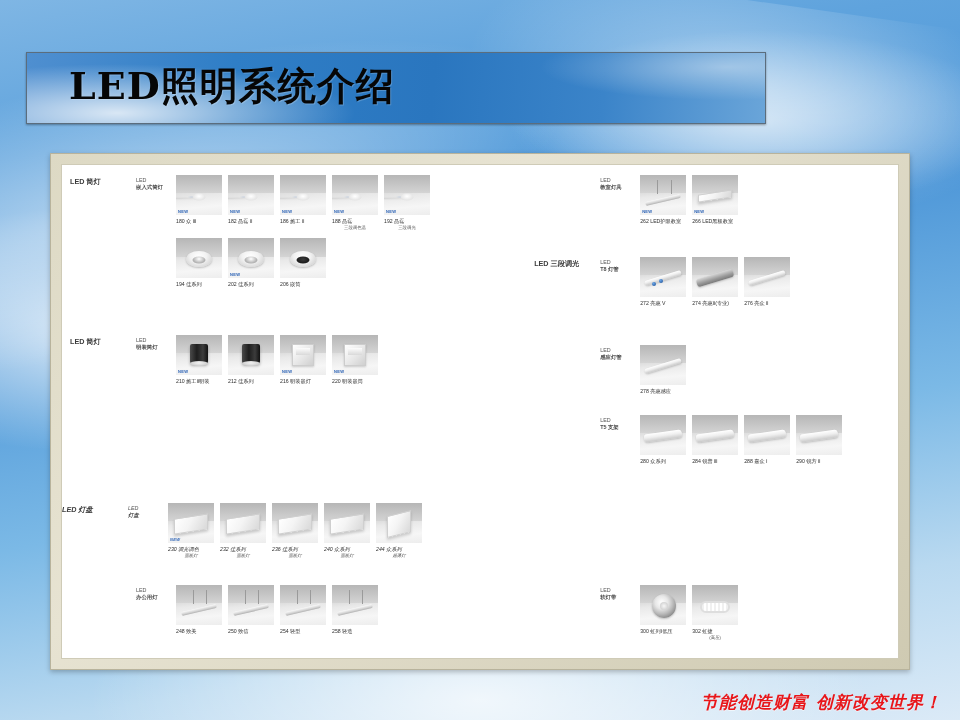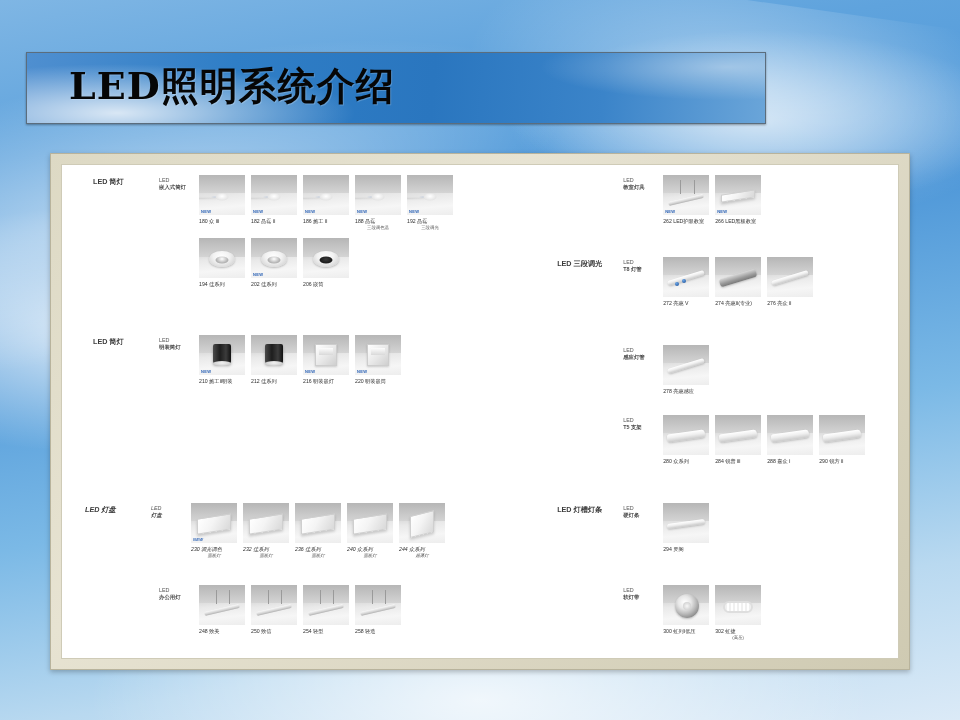--- a/index.html
+++ b/index.html
@@ -95,21 +95,20 @@
     top: 0;
     bottom: 0;
   }
   .cat-col.left  { left: 0;     width: 56%; }
   .cat-col.right { left: 56%;   width: 44%; }
 
   .cat-section {
     position: absolute;
     display: flex;
     align-items: flex-start;
-    margin-left: 23px;
   }
 
   .sec-group {
     width: 66px;
     flex: 0 0 66px;
     font-size: 7.2px;
     font-weight: bold;
     color: #3b3b3b;
     line-height: 1.25;
     padding-top: 2px;
@@ -685,35 +684,20 @@
                 <div class="prod">
                   <div class="thumb">
                     <div class="ceil"></div>
                     <div class="tube thick flat"></div>
                   </div>
                   <div class="plabel"><span class="num">290</span> <span>锐方 Ⅱ</span></div>
                 </div>
               </div>
             </div>
           </div>
-          <div class="cat-section" style="top: 338px; left: 4px; right: 4px;">
-            <div class="sec-group">LED 灯槽灯条</div>
-            <div class="sec-sub"><span class="en">LED</span><br><span>硬灯条</span></div>
-            <div style="flex: 1 1 auto;">
-              <div class="prod-row">
-                <div class="prod">
-                  <div class="thumb">
-                    <div class="ceil"></div>
-                    <div class="tube flat"></div>
-                  </div>
-                  <div class="plabel"><span class="num">294</span> <span>灵阁</span></div>
-                </div>
-              </div>
-            </div>
-          </div>
           <div class="cat-section" style="top: 420px; left: 4px; right: 4px;">
             <div class="sec-group blank"></div>
             <div class="sec-sub"><span class="en">LED</span><br><span>软灯带</span></div>
             <div style="flex: 1 1 auto;">
               <div class="prod-row">
                 <div class="prod">
                   <div class="thumb">
                     <div class="ceil"></div>
                     <div class="reel"></div>
                   </div>
@@ -726,14 +710,15 @@
                   </div>
                   <div class="plabel"><span class="num">302</span> <span>虹捷</span><span class="sub2">(高压)</span></div>
                 </div>
               </div>
             </div>
           </div>
         </div>
     </div>
   </div>
 
+  <div class="slogan">节能创造财富 创新改变世界！</div>
 
 </div>
 
 </body></html>

